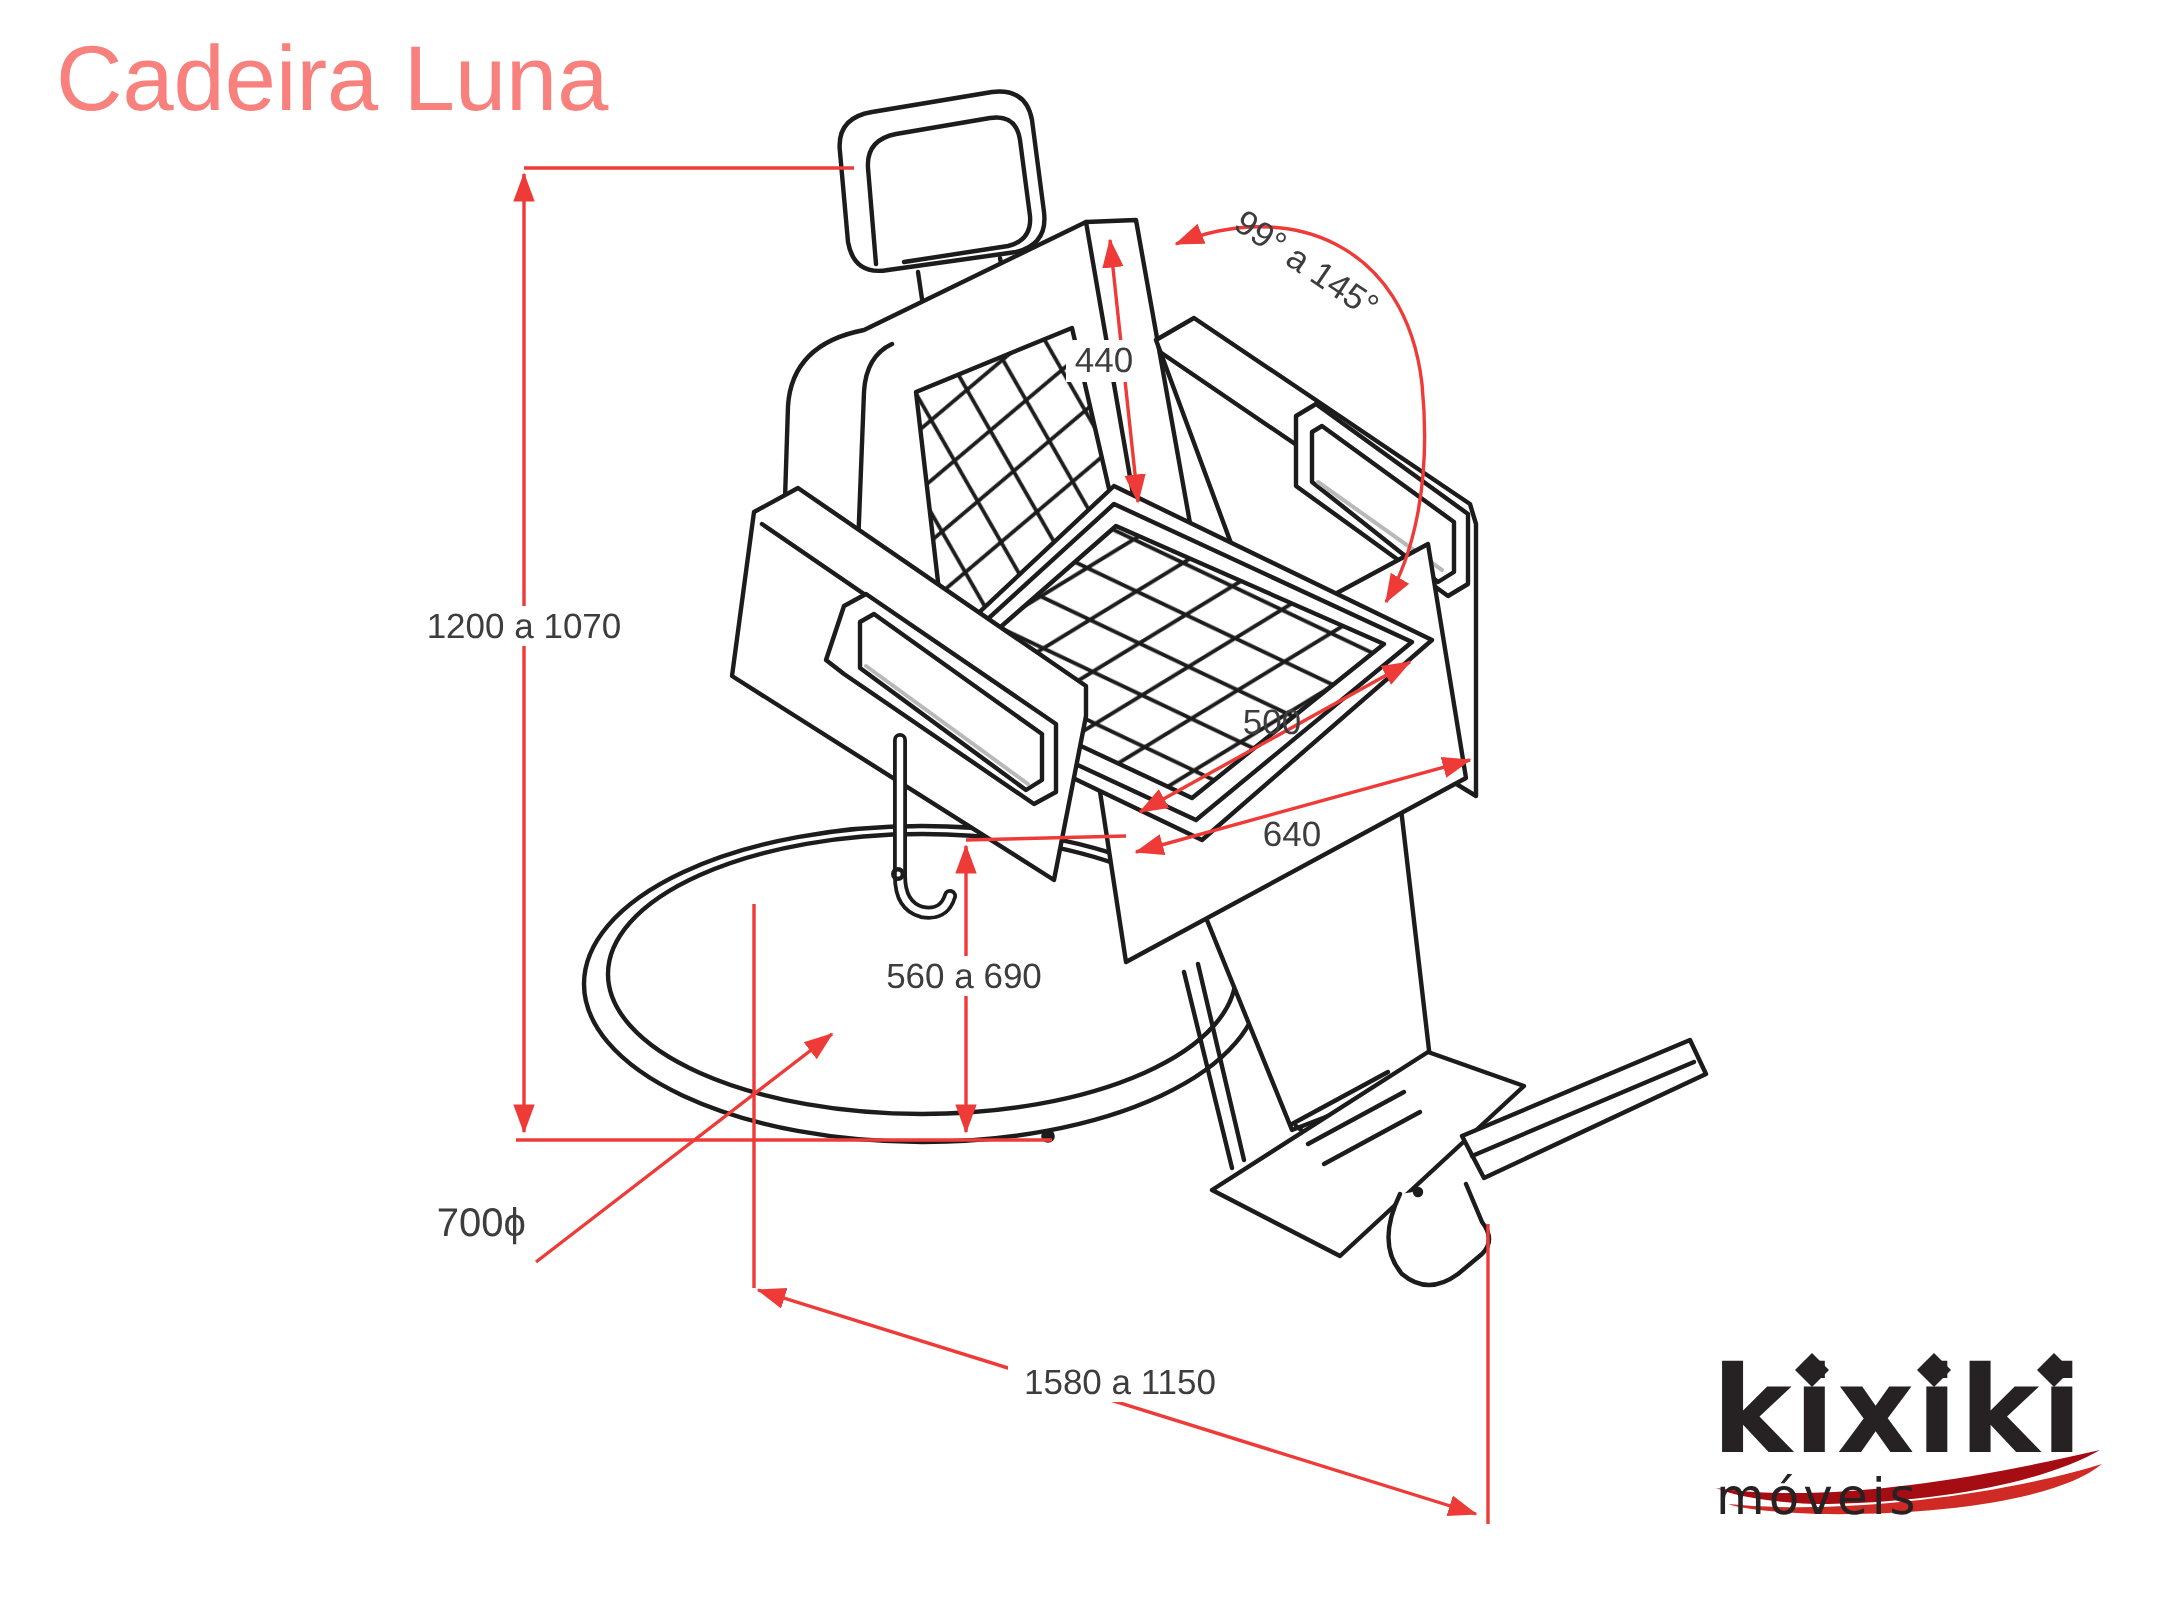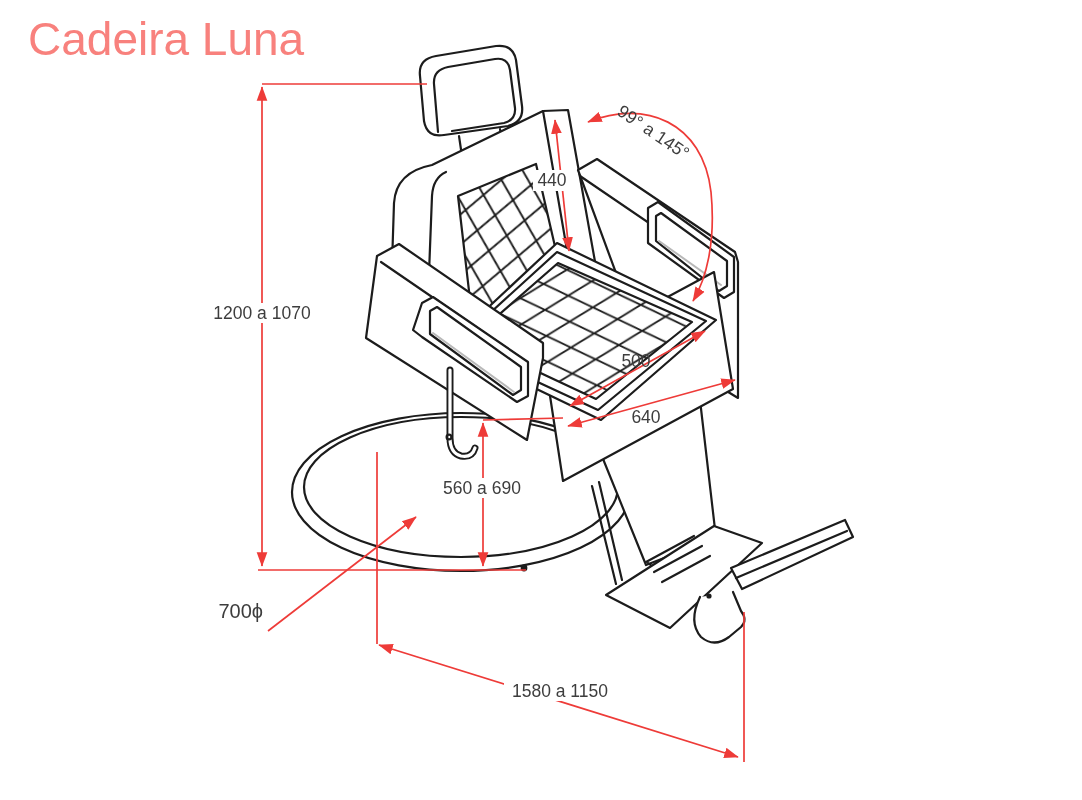--- a/index.html
+++ b/index.html
@@ -137,14 +137,25 @@
 
       <text class="dim" transform="translate(650,137) rotate(34)" text-anchor="middle">99° a 145°</text>
 
       <text class="dim dim-big" x="263" y="618" text-anchor="end">700ϕ</text>
 
       <rect x="504" y="680" width="112" height="21" fill="#ffffff"></rect>
       <text class="dim" x="560" y="697" text-anchor="middle">1580 a 1150</text>
     </g>
   </svg>
 
+  <div class="logo">
+    <div class="brand">kixiki</div>
+    <i class="tittle t1"></i>
+    <i class="tittle t2"></i>
+    <i class="tittle t3"></i>
+    <svg class="swoosh" viewBox="0 0 196 34">
+      <path d="M2 20 C55 28 130 16 194 1 C168 16 118 27 58 28 C36 28 14 25 2 20 Z" fill="#a50d12"></path>
+      <path d="M8 28 C70 34 150 22 195 8 C173 26 113 34 53 33 C33 32 17 31 8 28 Z" fill="#cf2a24"></path>
+    </svg>
+    <div class="tagline">móveis</div>
+  </div>
 
 </div>
 
 </body></html>

